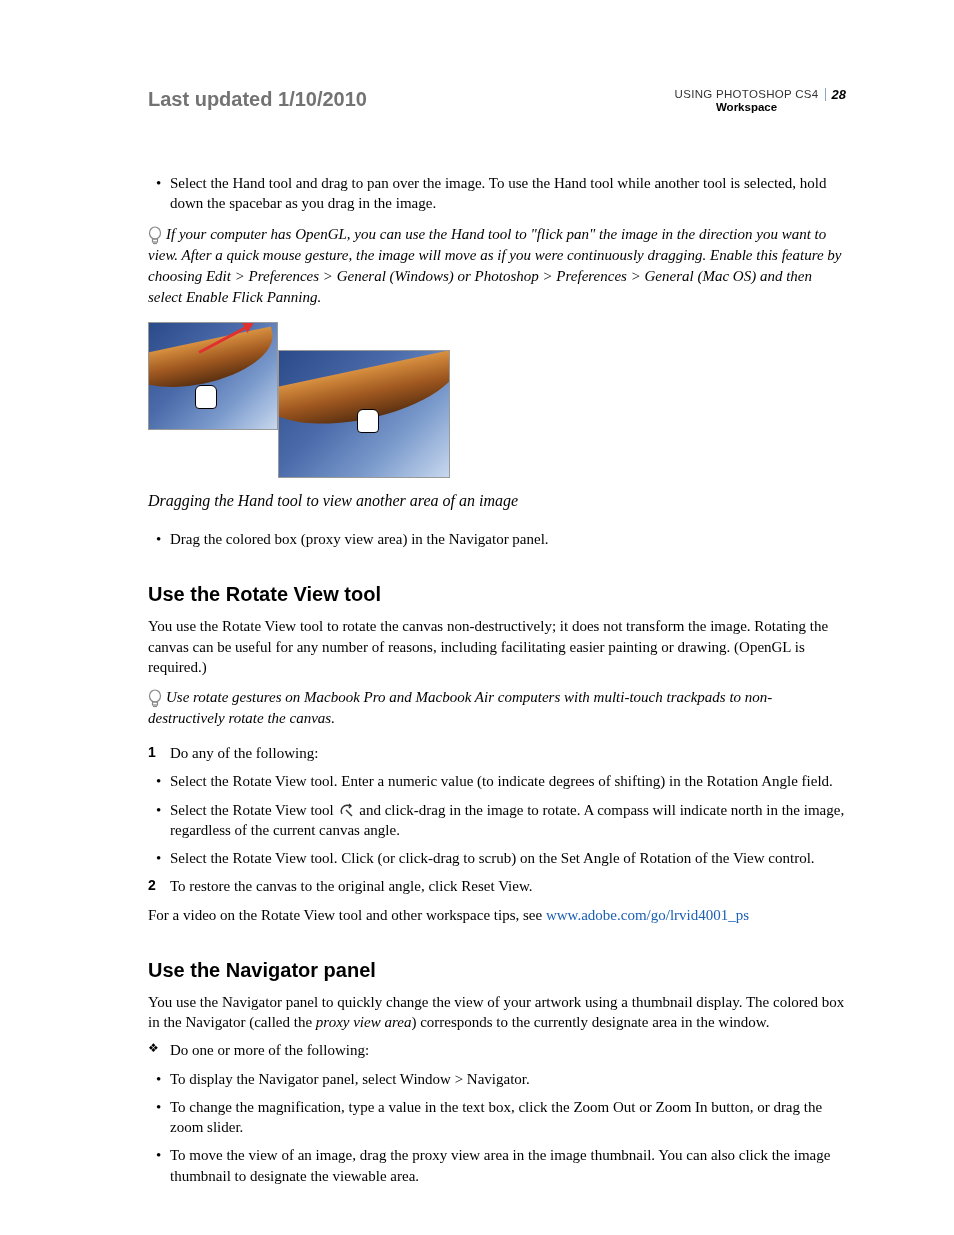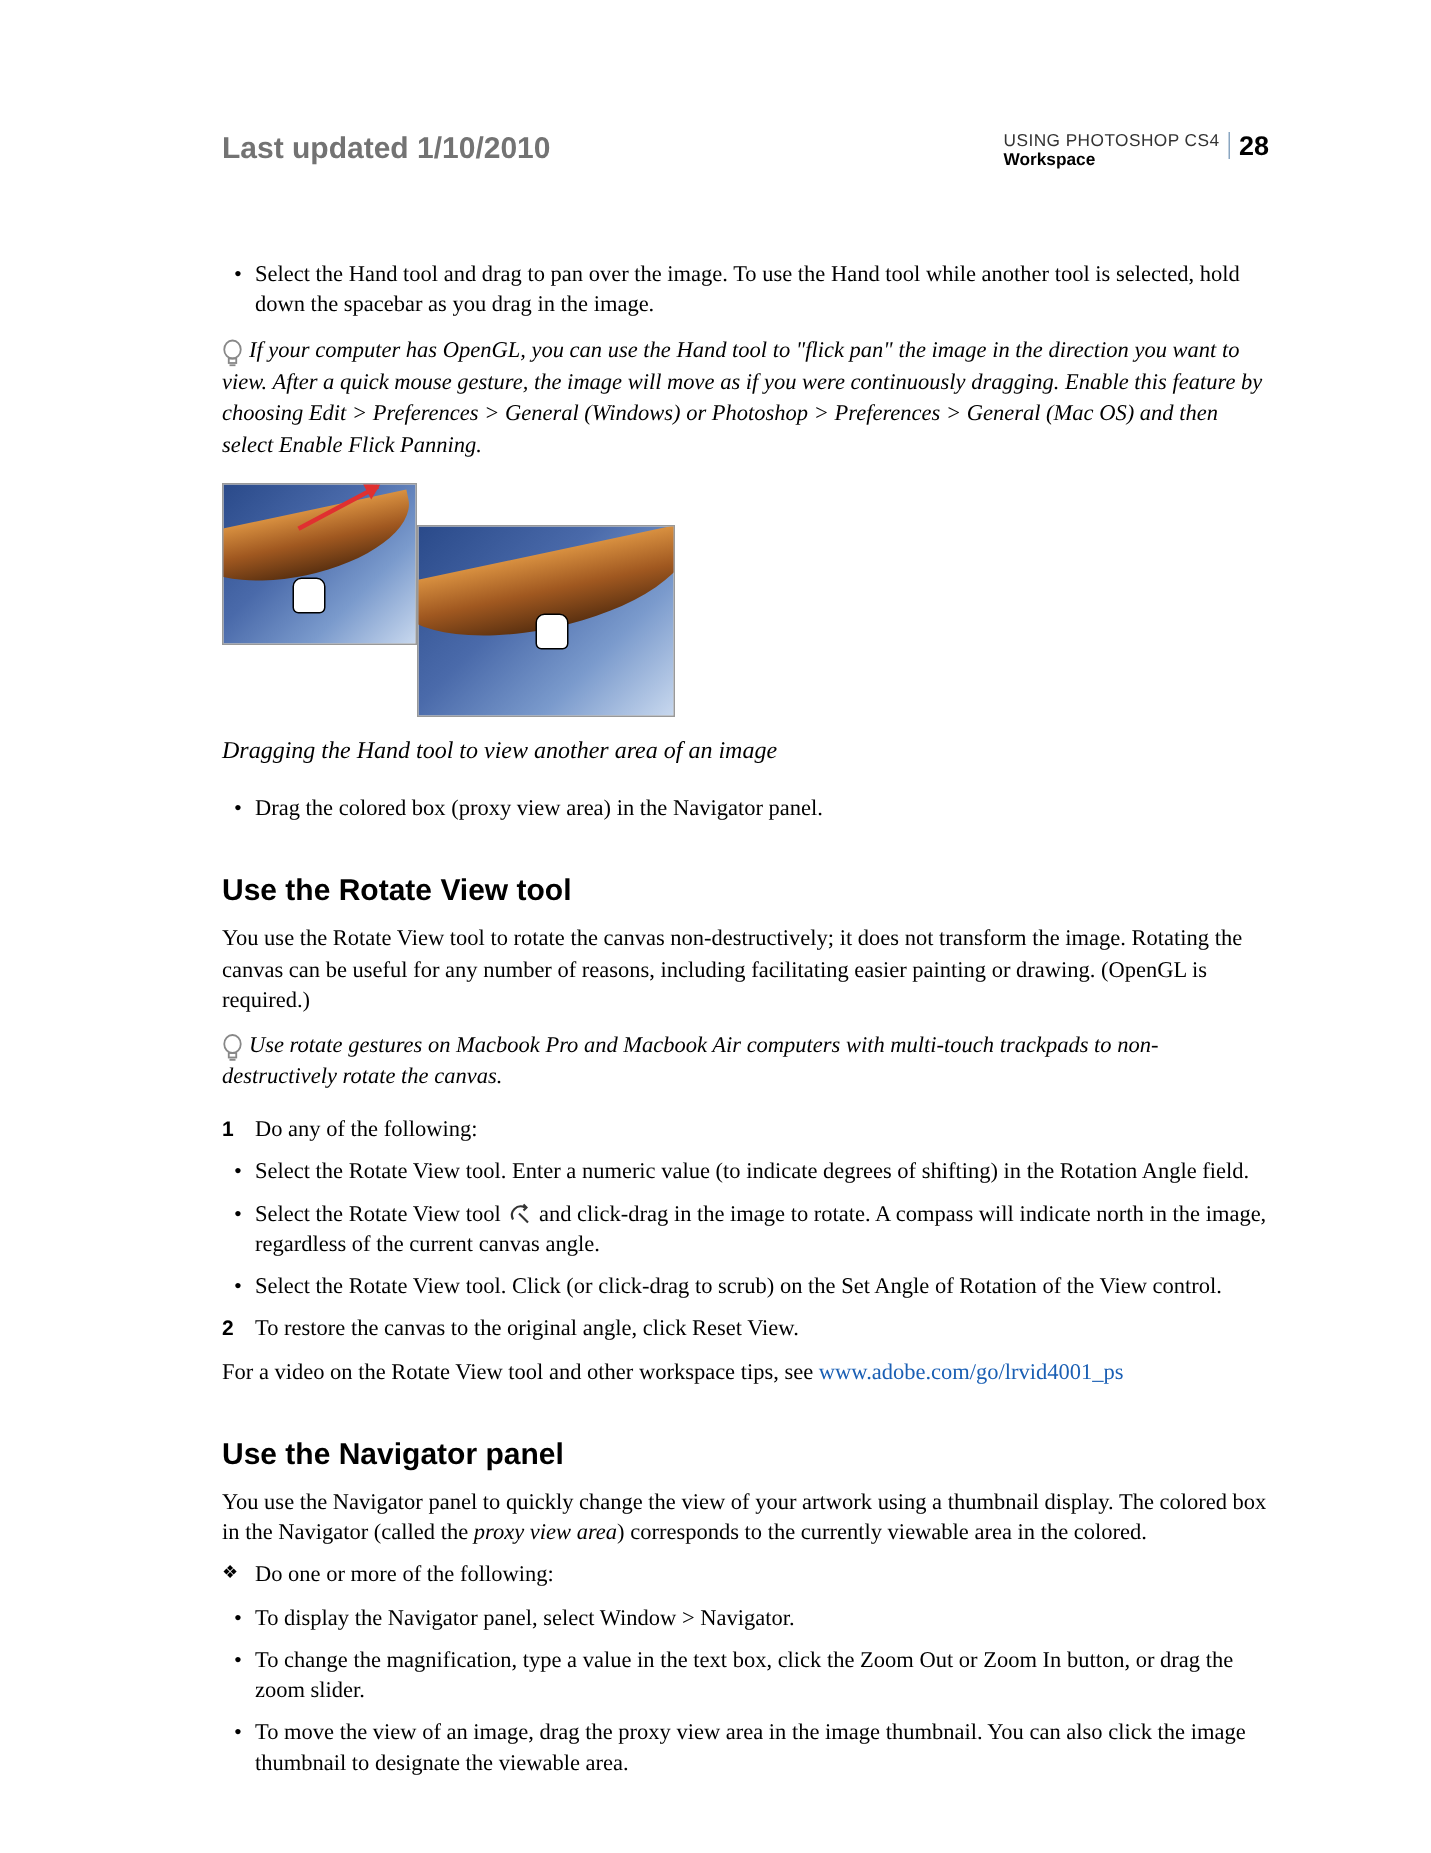--- a/index.html
+++ b/index.html
@@ -20,36 +20,37 @@
     align-items: flex-start;
     margin-bottom: 60px;
   }
   .header-left {
     font-family: "Myriad Pro", "Segoe UI", Arial, sans-serif;
     font-weight: bold;
     color: #737373;
     font-size: 20px;
   }
   .header-right {
-    text-align: left;
+    text-align: center;
     font-family: "Myriad Pro", "Segoe UI", Arial, sans-serif;
     font-size: 11.5px;
     display: flex;
     align-items: flex-start;
   }
   .header-right-text { padding-right: 6px; }
   .header-right-text .line1 { color: #333; letter-spacing: 0.3px; }
   .header-right-text .line2 { font-weight: bold; color: #000; margin-top: 1px; }
   .page-number {
     font-weight: bold;
-    font-size: 18px;
+    font-size: 13px;
     padding-left: 6px;
     border-left: 1.5px solid #8aa6c1;
     line-height: 1;
     padding-top: 0;
+    font-style: italic;
   }
   .content { font-size: 15px; line-height: 1.35; }
   ul.bullet { list-style: none; padding-left: 22px; }
   ul.bullet > li { position: relative; margin-bottom: 8px; }
   ul.bullet > li::before {
     content: "•"; position: absolute; left: -14px; top: 0;
   }
   .tip {
     margin: 10px 0 14px 0;
     font-style: italic;
@@ -225,21 +226,21 @@
     </ul>
     <ol class="numbered">
       <li><span class="num">2</span><span>To restore the canvas to the original angle, click Reset View.</span></li>
     </ol>
     <p class="body">
       <span>For a video on the Rotate View tool and other workspace tips, see </span><a class="link">www.adobe.com/go/lrvid4001_ps</a>
     </p>
 
     <h2 class="section">Use the Navigator panel</h2>
     <p class="body">
-      <span>You use the Navigator panel to quickly change the view of your artwork using a thumbnail display. The colored box in the Navigator (called the </span><span class="italic-inline">proxy view area</span><span>) corresponds to the currently viewable area in the colored.</span>
+      <span>You use the Navigator panel to quickly change the view of your artwork using a thumbnail display. The colored box in the Navigator (called the </span><span class="italic-inline">proxy view area</span><span>) corresponds to the currently designate area in the window.</span>
     </p>
     <div class="diamond-item">Do one or more of the following:</div>
     <ul class="bullet">
       <li>To display the Navigator panel, select Window &gt; Navigator.</li>
       <li>To change the magnification, type a value in the text box, click the Zoom Out or Zoom In button, or drag the zoom slider.</li>
       <li>To move the view of an image, drag the proxy view area in the image thumbnail. You can also click the image thumbnail to designate the viewable area.</li>
     </ul>
 
   </div>
 </div>

